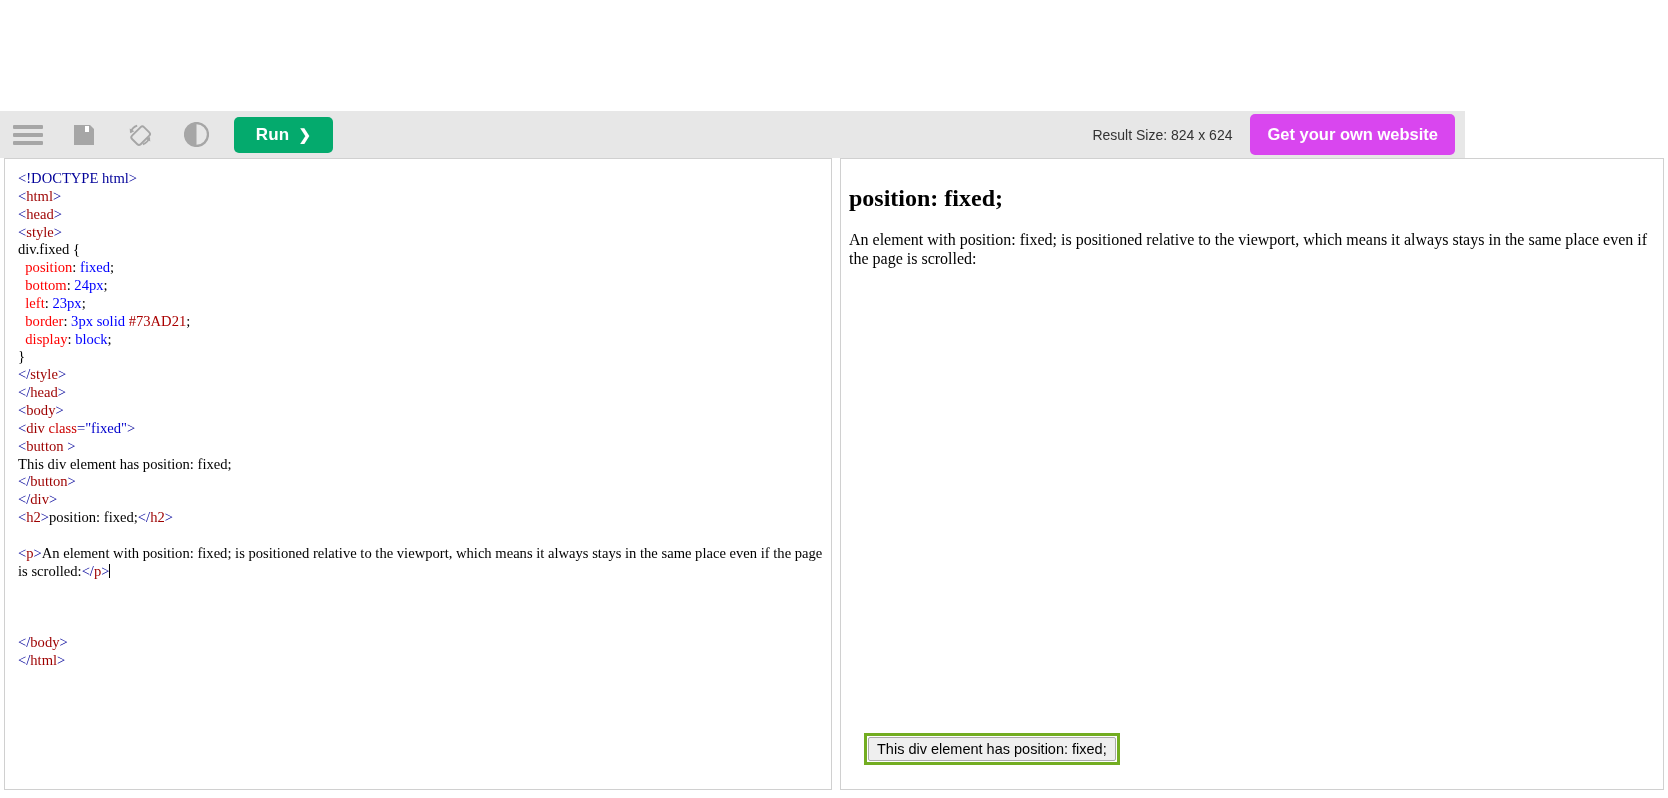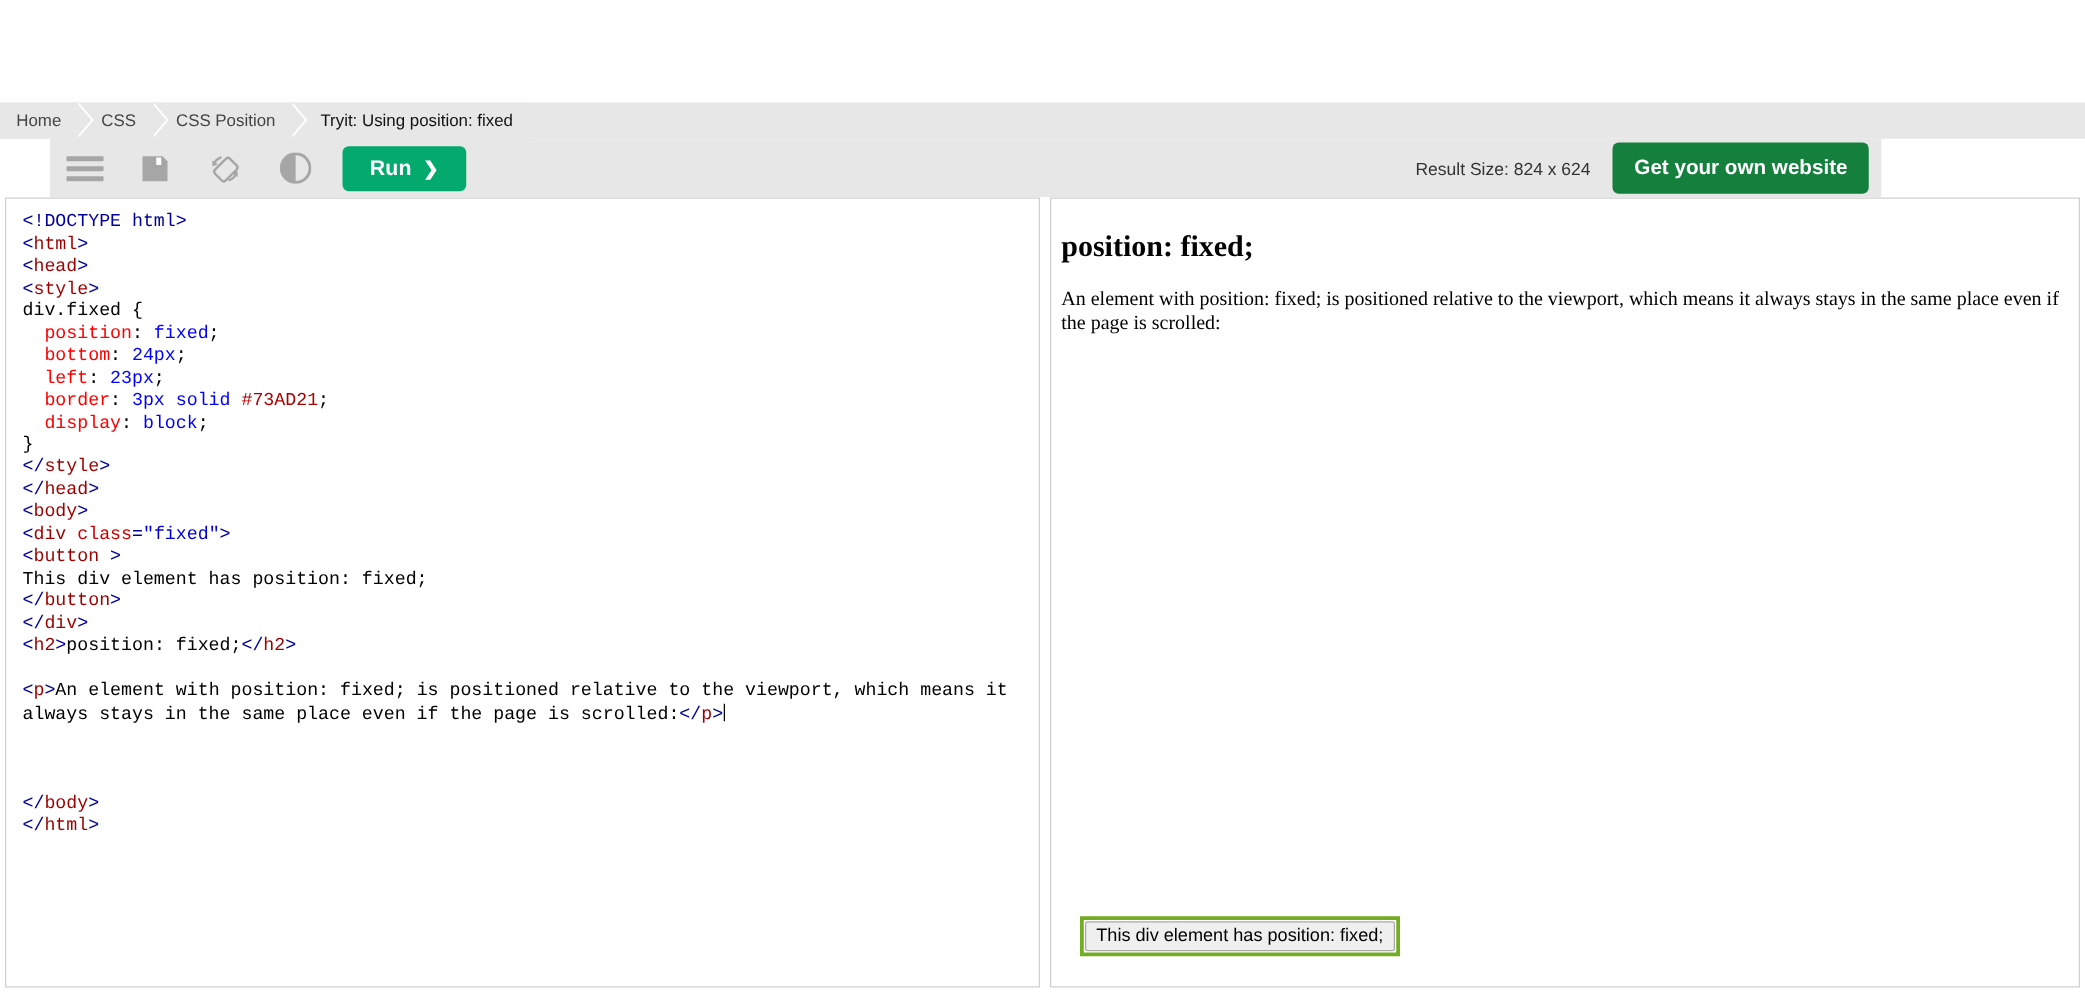--- a/index.html
+++ b/index.html
@@ -48,21 +48,21 @@
     border-left: 12px solid #e7e7e7;
     z-index: 3;
   }
   .crumb.current { color: #111; padding-left: 22px; }
 
   
   .toolbar {
     position: absolute; left: 0; top: 111px;
     width: 1465px; height: 47px;
     background: #e7e7e7;
-    display: flex; align-items: center; margin-left: 40px;
+    display: flex; align-items: center;
   }
   .tool-icon {
     width: 56px; height: 47px;
     display: flex; align-items: center; justify-content: center;
     cursor: pointer;
   }
   .tool-icon svg { display: block; }
   .run-btn {
     margin-left: 10px;
     width: 99px; height: 36px;
@@ -77,21 +77,21 @@
     letter-spacing: .2px;
   }
   .run-btn .chev { font-size: 15px; font-weight: bold; }
   .toolbar-spacer { flex: 1; }
   .result-size {
     font-size: 14px; color: #333333;
     margin-right: 18px; white-space: nowrap;
   }
   .get-site-btn {
     height: 41px;
-    background: #15803d;
+    background: #d946ef;
     color: #ffffff;
     border: none; border-radius: 5px;
     padding: 0 17px;
     margin-right: 10px;
     font-size: 16.5px; font-weight: bold;
     font-family: "Liberation Sans", sans-serif;
     display: flex; align-items: center;
     cursor: pointer;
     white-space: nowrap;
   }
@@ -105,21 +105,21 @@
   .pane-left {
     position: absolute; left: 4px; top: 0;
     width: 828px; height: 632px;
     background: #ffffff;
     border: 1px solid #d0d0d0;
     overflow: hidden;
   }
   .code {
     margin: 0;
     padding: 11px 0 0 13px;
-    font-family: Liberation Mono, monospace;
+    font-family: Liberation Serif, serif;
     font-size: 14.6px;
     line-height: 17.85px;
     color: #000000;
     white-space: pre-wrap;
     word-break: break-word;
     tab-size: 2;
   }
   .tag    { color: #000099; }
   .tname  { color: #9d0000; }
   .attr   { color: #cc0000; }
@@ -188,26 +188,20 @@
     margin: 1px;
     cursor: pointer;
     line-height: 18px;
   }
 </style>
 </head>
 <body>
 
 <div id="app">
 
-  <div class="breadcrumb-bar">
-    <div class="crumb arrow">Home</div>
-    <div class="crumb arrow">CSS</div>
-    <div class="crumb arrow">CSS Position</div>
-    <div class="crumb current">Tryit: Using position: fixed</div>
-  </div>
 
   <div class="toolbar">
     <div class="tool-icon">
       <svg width="30" height="22" viewBox="0 0 30 22" aria-hidden="true">
         <rect x="0" y="1" width="30" height="4" rx="1" fill="#a6a6a6"></rect>
         <rect x="0" y="9" width="30" height="4" rx="1" fill="#a6a6a6"></rect>
         <rect x="0" y="17" width="30" height="4" rx="1" fill="#a6a6a6"></rect>
       </svg>
     </div>
     <div class="tool-icon">

